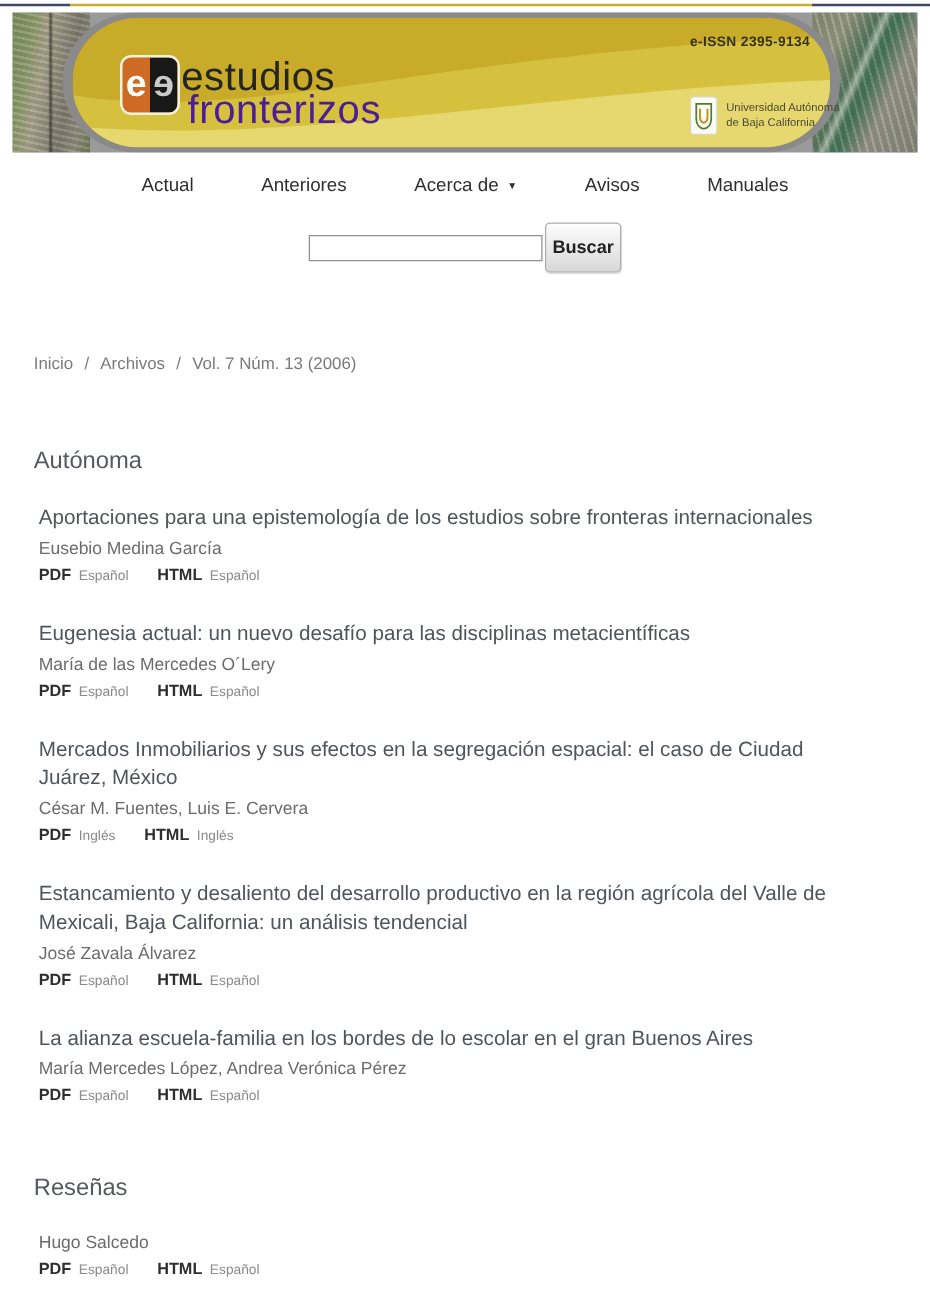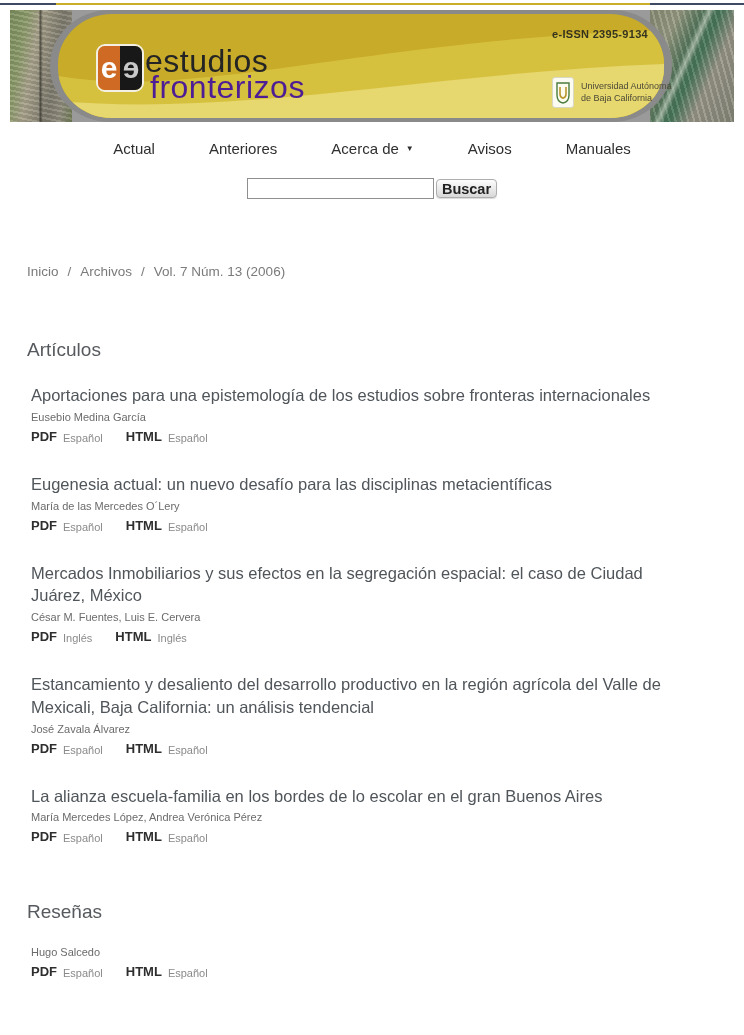--- a/index.html
+++ b/index.html
@@ -57,38 +57,38 @@
   .nav { margin-top:140px; display:flex; justify-content:center; gap:54px;
     font-size:15px; color:#2f2f2f; position:relative; }
   .nav a { color:#2f2f2f; text-decoration:none; cursor:pointer; display:flex;
     align-items:center; }
   .caret { font-size:8px; margin-left:7px; color:#2f2f2f; }
 
   
   .search-row { margin-top:21px; display:flex; justify-content:center; align-items:center; }
   .search-input { width:187px; height:21px; border:1px solid #8f8f8f; background:#fff;
     font-size:13px; padding:0 4px; }
-  .search-btn { margin-left:2px; height:19px; padding:0 5px; font-weight:bold;
+  .search-btn { margin-left:2px; height:40px; padding:0 5px; font-weight:bold;
     font-size:14.5px; color:#222; font-family:"Liberation Sans", sans-serif;
     background:linear-gradient(#fdfdfd,#d8d8d8); border:1px solid #adadad;
     border-radius:4px; box-shadow:0 1px 1px rgba(0,0,0,0.15); cursor:pointer; }
 
   
   .breadcrumb { margin:65px 0 0 27px; font-size:13.5px; color:#7a7a7a; }
   .breadcrumb a { color:#7a7a7a; text-decoration:none; cursor:pointer; }
   .crumb-sep { margin:0 9px; color:#7a7a7a; }
 
   
   .toc { margin:60px 0 0 27px; width:690px; }
   .section + .section { margin-top:57px; }
   .section-heading { font-size:19px; font-weight:400; color:#565a5e; margin-bottom:23px; }
   .article { margin-bottom:29px; margin-left:4px; }
   .article-title { font-size:16.5px; line-height:1.38; color:#50555a; max-width:662px;
     text-decoration:none; display:block; cursor:pointer; }
-  .article-authors { margin-top:4px; font-size:11px; color:#6b6b6b; }
+  .article-authors { margin-top:4px; font-size:14px; color:#6b6b6b; }
   .galleys { margin-top:6px; display:flex; gap:23px; align-items:baseline; }
   .galley { text-decoration:none; cursor:pointer; display:flex; align-items:flex-end; }
   .galley-format { font-size:13px; font-weight:bold; color:#2e2e2e; }
   .galley-lang { font-size:11px; color:#8a8a8a; margin-left:6px; }
 </style>
 </head>
 <body>
 
 <div class="top-strip"></div>
 
@@ -142,21 +142,21 @@
   <input class="search-input" type="text" value="" style="">
   <button class="search-btn">Buscar</button>
 </div>
 
 <div class="breadcrumb">
   <a>Inicio</a><span class="crumb-sep">/</span><a>Archivos</a><span class="crumb-sep">/</span><span>Vol. 7 Núm. 13 (2006)</span>
 </div>
 
 <main class="toc">
   <section class="section">
-    <h2 class="section-heading">Artículos</h2>
+    <h2 class="section-heading">Autónoma</h2>
     <div class="articles">
   <article class="article">
     <a class="article-title">Aportaciones para una epistemología de los estudios sobre fronteras internacionales</a>
     <div class="article-authors">Eusebio Medina García</div>
     <div class="galleys">
   <a class="galley">
     <span class="galley-format">PDF</span>
     <span class="galley-lang">Español</span>
   </a>
 

